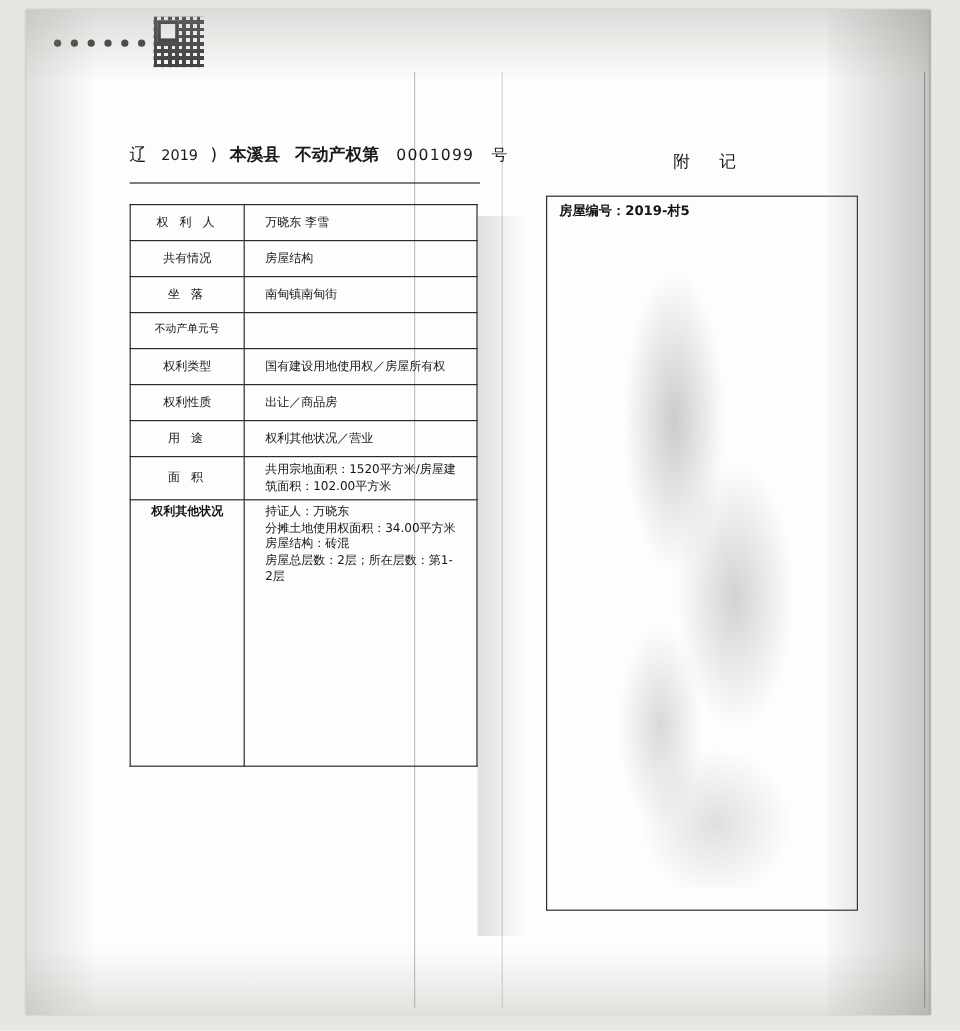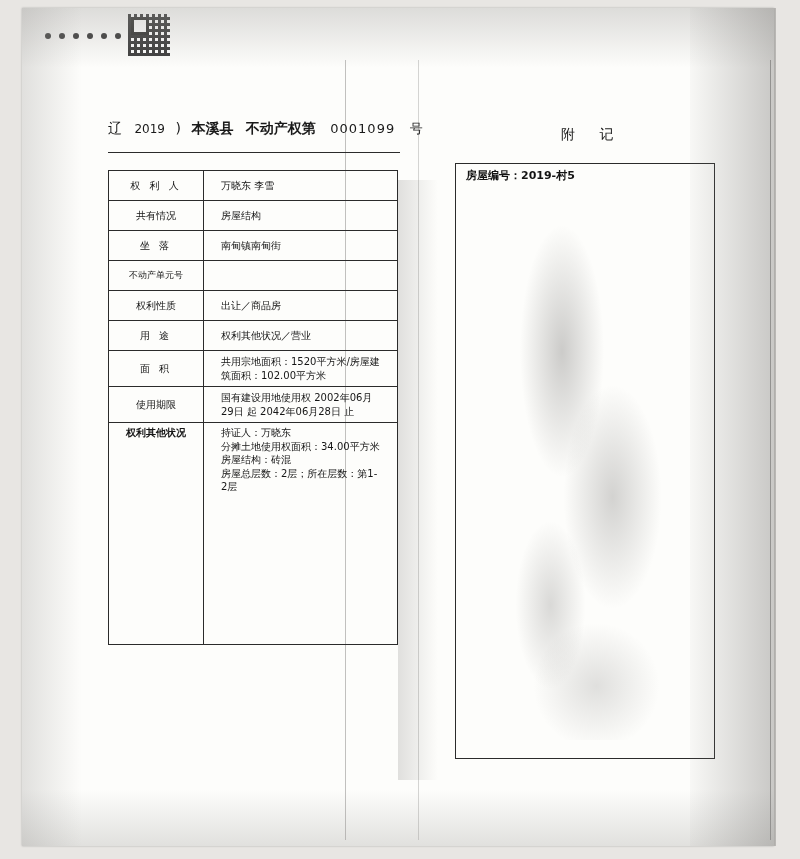--- a/index.html
+++ b/index.html
@@ -279,34 +279,34 @@
     </tr>
     <tr class="row-h">
       <td class="lbl">坐    落</td>
       <td class="val">南甸镇南甸街</td>
     </tr>
     <tr class="row-h">
       <td class="lbl tight" style="font-size:9px;">不动产单元号</td>
       <td class="val"></td>
     </tr>
     <tr class="row-h">
+      <td class="lbl tight">权利类型</td>
+      <td class="val">国有建设用地使用权／房屋所有权</td>
+    </tr>
+    <tr class="row-h">
       <td class="lbl tight">权利性质</td>
       <td class="val">出让／商品房</td>
     </tr>
     <tr class="row-h">
       <td class="lbl">用    途</td>
       <td class="val">权利其他状况／营业</td>
     </tr>
     <tr class="row-h2">
       <td class="lbl">面    积</td>
       <td class="val">共用宗地面积：1520平方米/房屋建筑面积：102.00平方米</td>
-    </tr>
-    <tr class="row-h2">
-      <td class="lbl tight">使用期限</td>
-      <td class="val">国有建设用地使用权 2002年06月29日 起 2042年06月28日 止</td>
     </tr>
     <tr class="row-other">
       <td class="lbl tight lbl-vert">
         <span>权利其他状况</span>
       </td>
       <td class="val other-lines">
         <span>持证人：万晓东</span>
         <span>分摊土地使用权面积：34.00平方米</span>
         <span>房屋结构：砖混</span>
         <span>房屋总层数：2层；所在层数：第1-2层</span>

